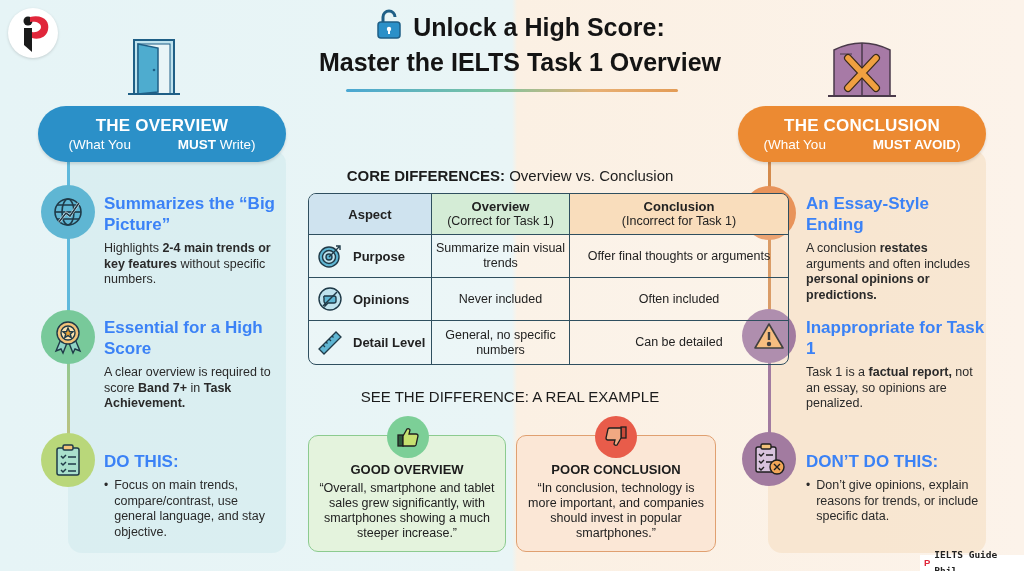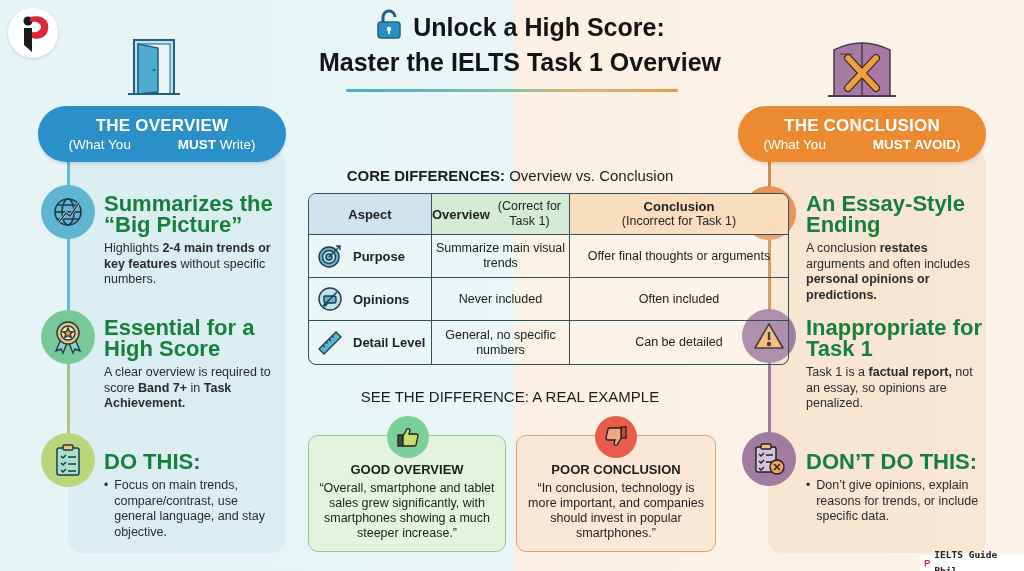--- a/index.html
+++ b/index.html
@@ -48,21 +48,21 @@
   .tl-left-a { left: 67px; top: 160px; height: 165px; background: #5fb9dc; }
   .tl-left-b { left: 67px; top: 325px; height: 135px; background: linear-gradient(#7fcb9a, #c9c07a); }
   .tl-right-a { left: 768px; top: 160px; height: 165px; background: #d48b4d; }
   .tl-right-b { left: 768px; top: 325px; height: 135px; background: #a27ba0; }
 
   .circle-icon {
     width: 54px; height: 54px; border-radius: 50%;
     display: flex; align-items: center; justify-content: center;
   }
 
-  .item-title { font-size: 22px; font-weight: 700; line-height: 21px; color: #15803d; }
+  .item-title { font-size: 17px; font-weight: 700; line-height: 21px; color: #3b82f6; }
   .item-body { font-size: 12.5px; line-height: 15.5px; color: #2a2a2a; margin-top: 6px; }
   .item-body b { font-weight: 700; }
   .bullet { display: flex; gap: 6px; }
   .bullet .dot { font-size: 12px; line-height: 15.5px; }
 
   
   .core-title { left: 300px; top: 166px; width: 420px; text-align: center; font-size: 15px; line-height: 20px; }
   .core-title b { font-weight: 700; }
   .diff-table {
     left: 308px; top: 193px; width: 481px; height: 172px;
@@ -72,21 +72,21 @@
     background: rgba(255,255,255,0.15);
   }
   .cell {
     border-right: 1.2px solid #2f4f5f; border-bottom: 1.2px solid #2f4f5f;
     display: flex; align-items: center; justify-content: center; text-align: center;
     font-size: 12.5px; line-height: 15px; color: #222;
   }
   .cell.last-col { border-right: none; }
   .cell.last-row { border-bottom: none; }
   .hdr-aspect { background: #cfe3ef; font-weight: 700; font-size: 13px; }
-  .hdr-over { background: #d4ecd6; flex-direction: row; }
+  .hdr-over { background: #d4ecd6; flex-direction: column; }
   .hdr-conc { background: #f9ddbc; flex-direction: column; }
   .hdr-bold { font-weight: 700; font-size: 13px; }
   .aspect-cell { justify-content: flex-start; padding-left: 8px; gap: 10px; font-weight: 700; font-size: 13px; }
   .row-icon { width: 26px; height: 26px; display: flex; align-items: center; justify-content: center; }
 
   
   .ex-title { left: 300px; top: 388px; width: 420px; text-align: center; font-size: 15px; font-weight: 400; }
   .ex-card {
     border-radius: 10px; text-align: center; padding-top: 26px;
   }

